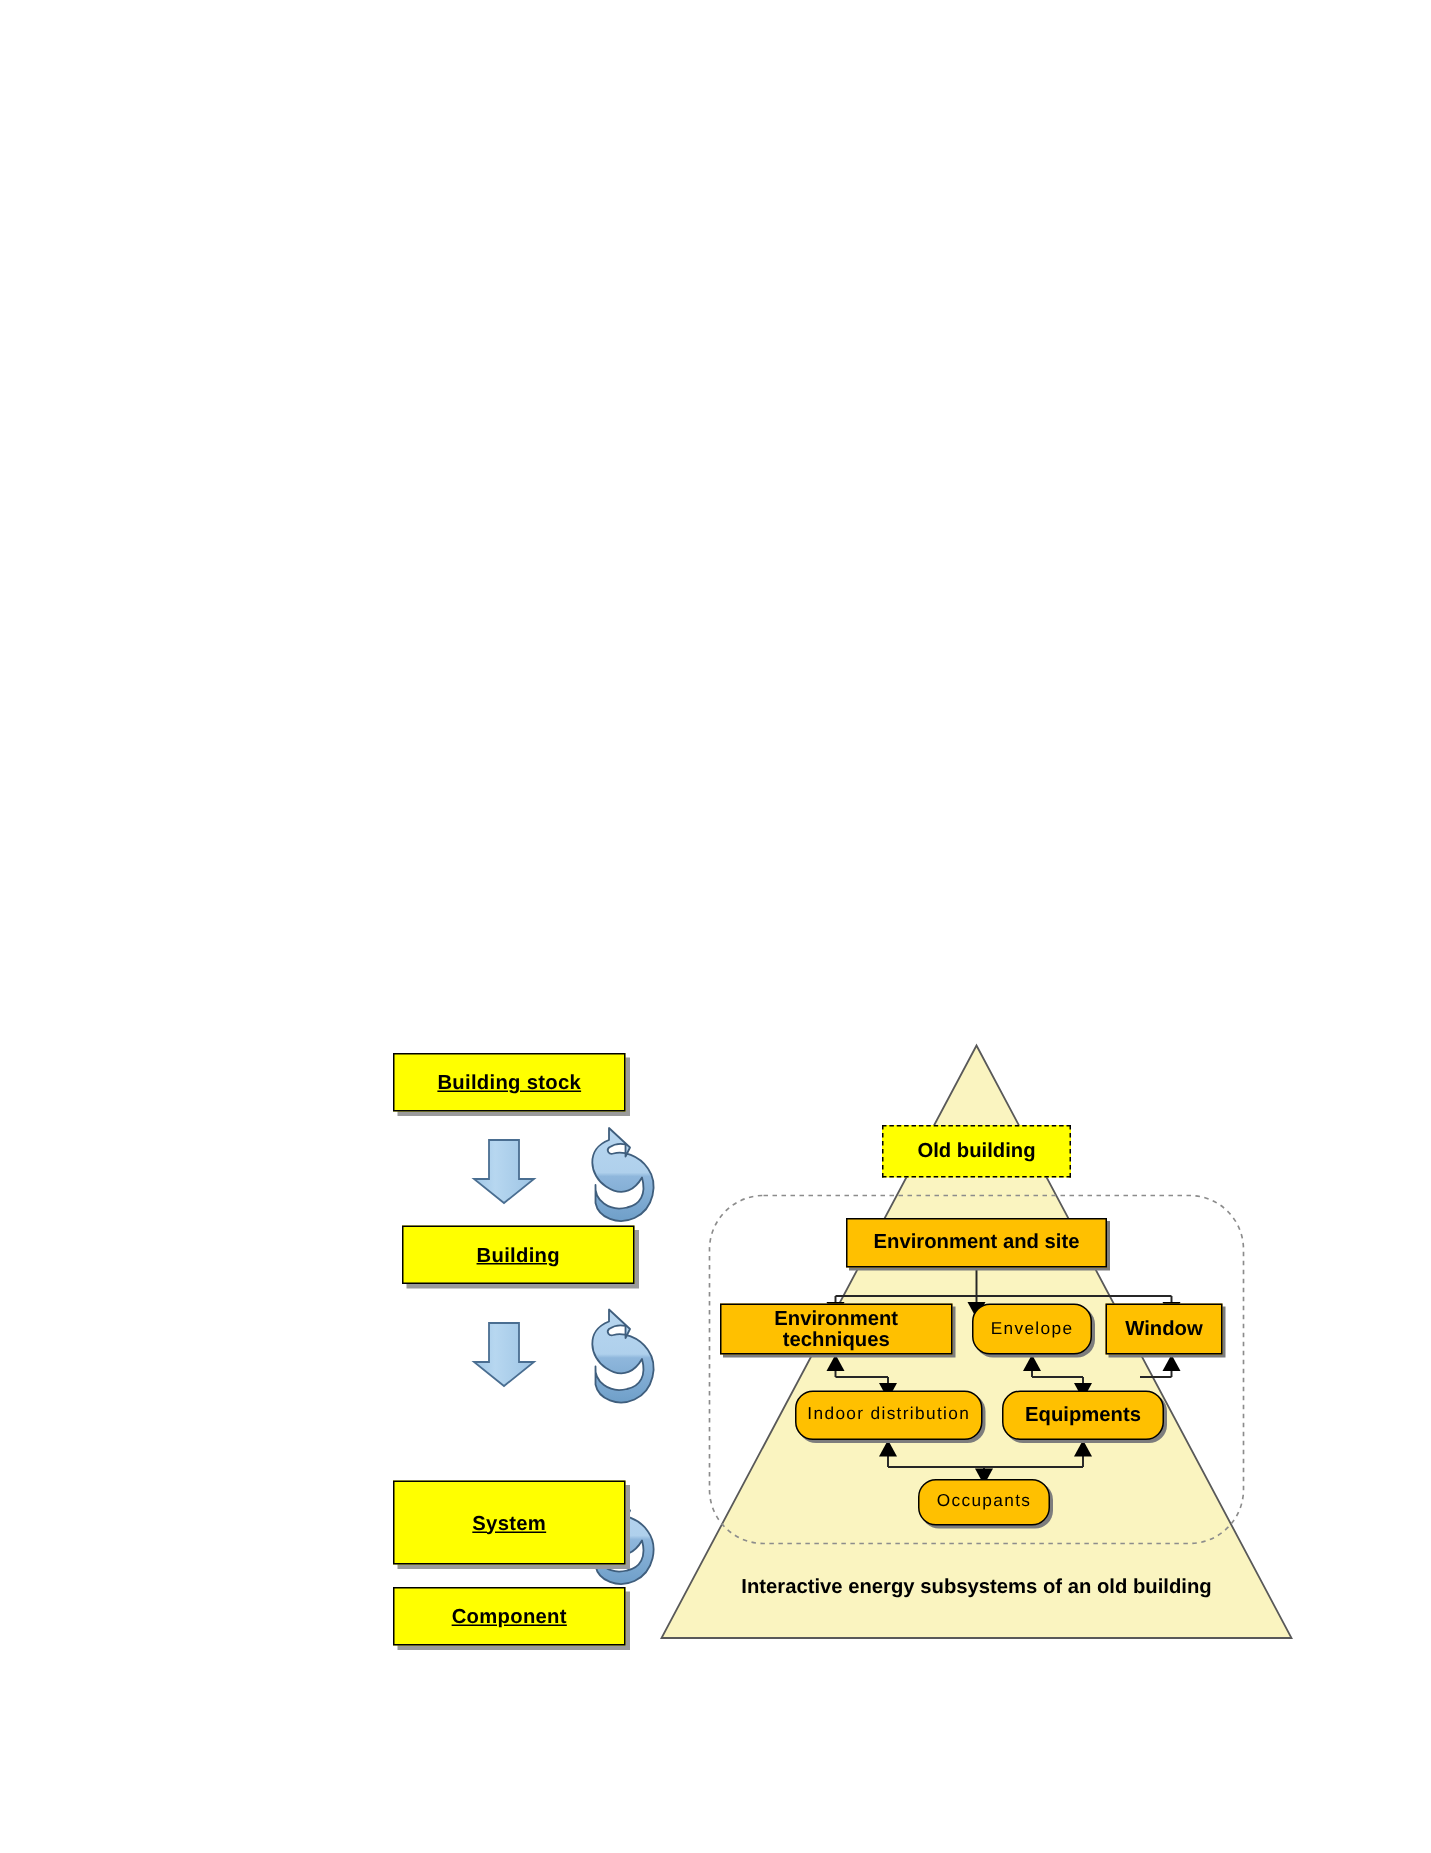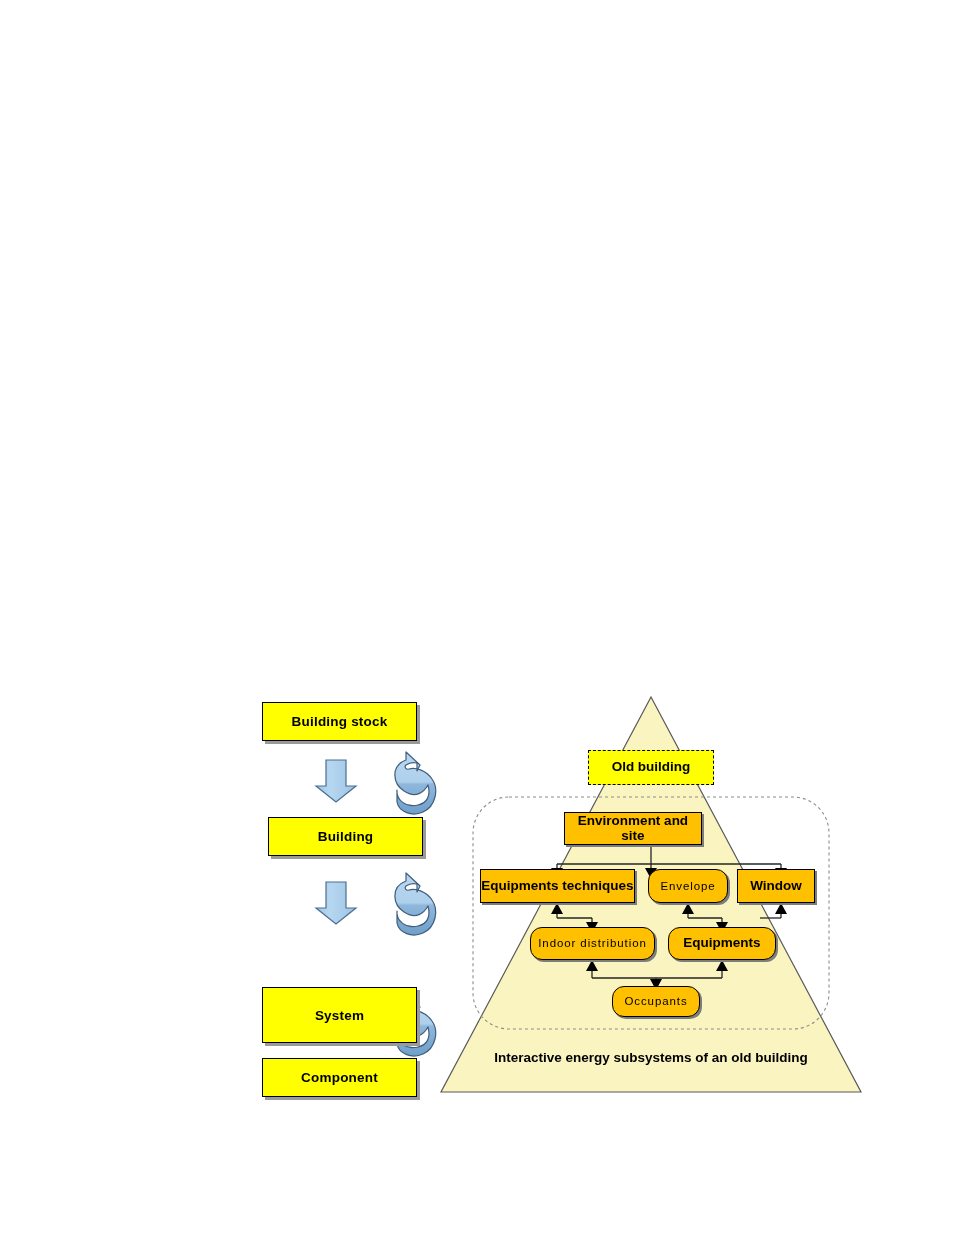--- a/index.html
+++ b/index.html
@@ -30,20 +30,21 @@
     border: 1px solid #000000;
     box-shadow: 3px 3px 0 0 #9a9a9a;
     box-sizing: border-box;
     display: flex;
     align-items: center;
     justify-content: center;
     font-weight: bold;
     font-size: 13.5px;
     color: #000000;
     letter-spacing: 0.2px;
+    text-decoration: underline;
   }
 
   
   .pyr-svg {
     position: absolute;
     left: 0;
     top: 0;
     width: 954px;
     height: 1235px;
     pointer-events: none;
@@ -215,26 +216,26 @@
   </div>
 
   <div class="hier-box" style="left:262px; top:1058px; width:155px; height:39px;">
     <span>Component</span>
   </div>
 
   <div class="node node-yellow-dashed node-bold" style="left:588px; top:750px; width:126px; height:35px;">
     <span>Old building</span>
   </div>
 
-  <div class="node node-amber node-bold" style="left:564px; top:812px; width:138px; height:33px;">
+  <div class="node node-amber node-bold" style="left:564px; top:812px; width:174px; height:33px;">
     <span>Environment and site</span>
   </div>
 
   <div class="node node-amber node-bold" style="left:480px; top:869px; width:155px; height:34px;">
-    <span>Equipments techniques</span>
+    <span>Environment techniques</span>
   </div>
 
   <div class="node node-amber node-thin" style="left:648px; top:869px; width:80px; height:34px;">
     <span>Envelope</span>
   </div>
 
   <div class="node node-amber node-bold" style="left:737px; top:869px; width:78px; height:34px;">
     <span>Window</span>
   </div>
 

